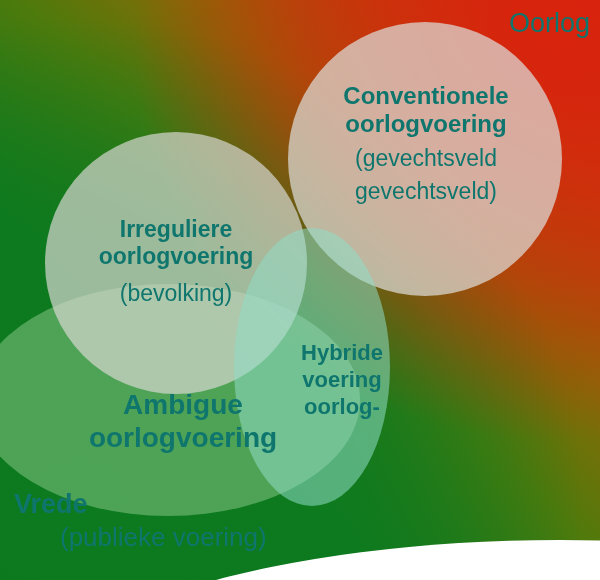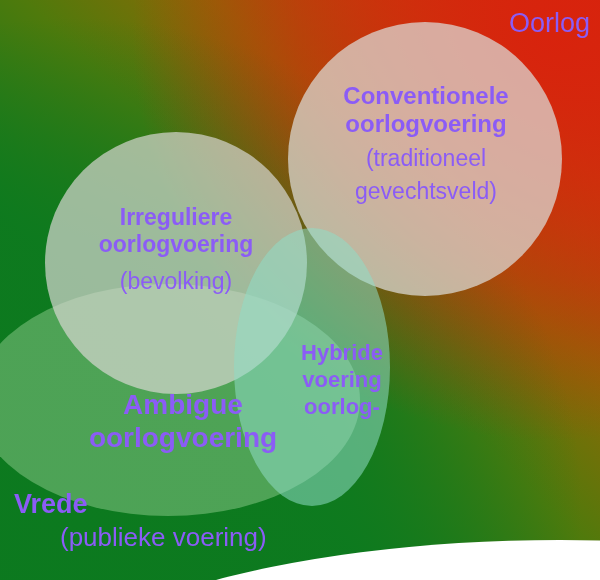--- a/index.html
+++ b/index.html
@@ -17,21 +17,21 @@
     overflow: hidden;
     background: #ffffff;
   }
   #canvas svg {
     position: absolute;
     top: 0;
     left: 0;
   }
   .lbl {
     position: absolute;
-    color: #8b5cf6;
+    color: #0f766e;
     text-align: center;
     line-height: 1.18;
     pointer-events: none;
     text-rendering: optimizeLegibility;
   }
   .lbl .b {
     font-weight: bold;
     display: block;
   }
   .lbl .n {
@@ -61,21 +61,21 @@
   #label-conventionele {
     left: 302px;
     top: 82px;
     width: 248px;
     font-size: 24px;
   }
   #label-conventionele .n { font-size: 23px; margin-top: 6px; }
 
   #label-irreguliere {
     left: 56px;
-    top: 204px;
+    top: 216px;
     width: 240px;
     font-size: 23px;
   }
   #label-irreguliere .n { font-size: 23px; margin-top: 10px; }
 
   #label-ambigue {
     left: 68px;
     top: 388px;
     width: 230px;
     font-size: 28px;
@@ -143,21 +143,21 @@
 
   <div class="lbl" id="label-oorlog">Oorlog</div>
 
   <div class="lbl" id="label-vrede">Vrede</div>
 
   <div class="lbl" id="label-vrede-sub" style="left:60px; top:522px; width:260px; text-align:left; font-size:26px; font-weight:normal;">(publieke voering)</div>
 
   <div class="lbl" id="label-conventionele">
     <span class="b">Conventionele</span>
     <span class="b">oorlogvoering</span>
-    <span class="n">(traditioneel</span>
+    <span class="n">(gevechtsveld</span>
     <span class="n">gevechtsveld)</span>
   </div>
 
   <div class="lbl" id="label-irreguliere">
     <span class="b">Irreguliere</span>
     <span class="b">oorlogvoering</span>
     <span class="n">(bevolking)</span>
   </div>
 
   <div class="lbl" id="label-ambigue">

